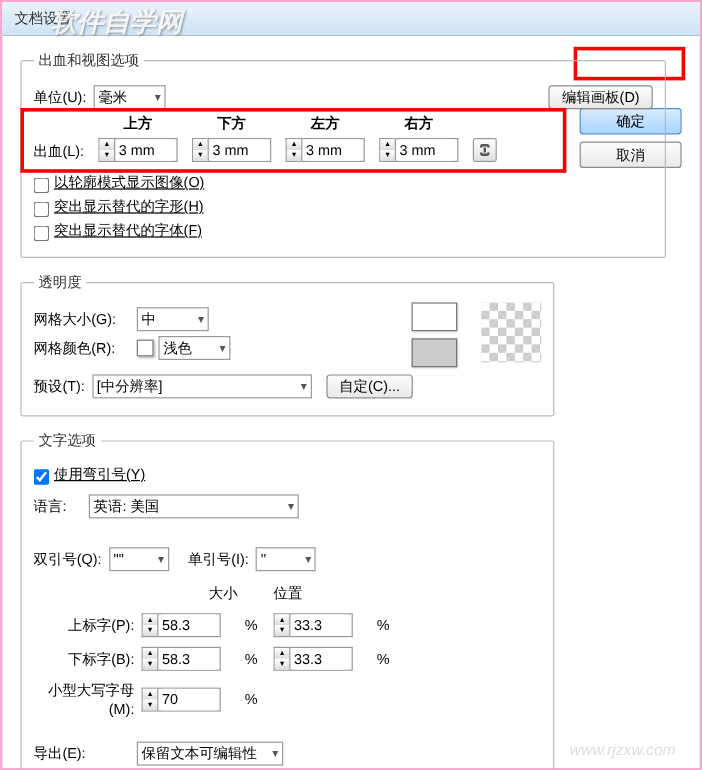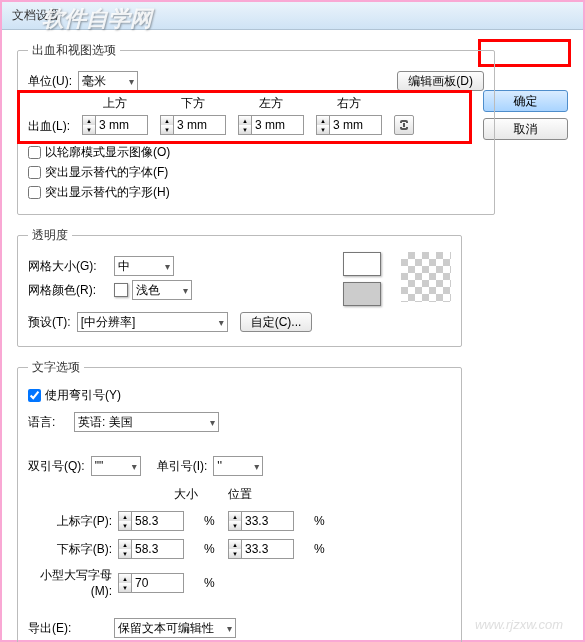--- a/index.html
+++ b/index.html
@@ -21,23 +21,23 @@
 .row { display: flex; align-items: center; margin: 4px 0; }
 .lbl { margin-right: 6px; }
 .combo, .input-num { height: 20px; border: 1px solid #999; background: #fff; padding: 0 3px; display: inline-flex; align-items: center; position: relative; }
 .combo { min-width: 50px; }
 .combo::after { content: "▾"; position: absolute; right: 3px; font-size: 10px; color: #555; }
 .spinner { display: inline-flex; flex-direction: column; border: 1px solid #999; border-right: none; width: 13px; height: 20px; }
 .spinner span { flex:1; font-size: 7px; text-align: center; line-height: 9px; background: linear-gradient(#fff,#ddd); cursor: pointer; }
 .input-num input { border: none; width: 45px; height: 18px; outline: none; font-size: 12px; }
 .bleed-grid { display: flex; align-items: flex-end; gap: 12px; margin-top: 2px; }
 .bleed-col { display: flex; flex-direction: column; align-items: center; }
-.bleed-col .hdr { margin-bottom: 3px; }
+.bleed-col .hdr { margin-bottom: 3px; font-weight: bold; }
 .link-icon { width: 20px; height: 20px; border: 1px solid #999; background: linear-gradient(#fff,#e0e0e0); border-radius: 2px; display: inline-flex; align-items: center; justify-content: center; cursor: pointer; }
-.chk { display: flex; align-items: center; margin: 3px 0; }
+.chk { display: flex; align-items: flex-end; margin: 3px 0; text-decoration: underline; }
 .chk input { margin-right: 4px; }
 .swatch { width: 38px; height: 24px; border: 1px solid #777; box-shadow: 1px 1px 2px rgba(0,0,0,.3); margin-left: 6px; }
 .checker { width: 50px; height: 50px; background-image: linear-gradient(45deg,#ccc 25%,transparent 25%),linear-gradient(-45deg,#ccc 25%,transparent 25%),linear-gradient(45deg,transparent 75%,#ccc 75%),linear-gradient(-45deg,transparent 75%,#ccc 75%); background-size: 14px 14px; background-position: 0 0,0 7px,7px -7px,-7px 0; margin-left: 20px; }
 .small-btn { height: 20px; padding: 0 10px; border: 1px solid #8a8a8a; background: linear-gradient(#fdfdfd,#e8e8e8); border-radius: 3px; cursor: pointer; }
 .grid2 { display: grid; grid-template-columns: 90px 80px 30px 80px 30px; align-items: center; row-gap: 8px; margin-top: 6px; }
 .grid2 .rlbl { text-align: right; padding-right: 6px; }
 .pct { padding-left: 6px; }
 </style>
 </head>
 <body>
@@ -48,21 +48,21 @@
     <div class="watermark">软件自学网</div>
   </div>
 
   <div class="content">
     <div class="right-buttons">
       <button class="btn primary">确定</button>
       <button class="btn">取消</button>
     </div>
     <div class="red-box red-ok"></div>
 
-    <fieldset style="width:478px;">
+    <fieldset style="width:538px;">
       <legend>出血和视图选项</legend>
       <div class="row">
         <span class="lbl">单位(U):</span>
         <div class="combo" style="width:60px">
             <span>毫米</span>
           </div>
         <div style="flex:1"></div>
         <button class="small-btn">编辑画板(D)</button>
       </div>
 
@@ -128,25 +128,25 @@
         </div>
       </div>
 
       <div style="height:6px"></div>
       <div class="chk">
           <input type="checkbox" style="">
           <span>以轮廓模式显示图像(O)</span>
         </div>
       <div class="chk">
           <input type="checkbox" style="">
+          <span>突出显示替代的字形(H)</span>
+        </div>
+      <div class="chk">
+          <input type="checkbox" style="">
           <span>突出显示替代的字体(F)</span>
-        </div>
-      <div class="chk">
-          <input type="checkbox" style="">
-          <span>突出显示替代的字形(H)</span>
         </div>
     </fieldset>
     <div class="red-box red-bleed"></div>
 
     <fieldset style="width:445px;">
       <legend>透明度</legend>
       <div style="display:flex">
         <div style="flex:1">
           <div class="row">
             <span class="lbl" style="width:80px">网格大小(G):</span>
@@ -163,37 +163,37 @@
           </div>
         </div>
         <div style="display:flex;flex-direction:column;gap:6px;margin-left:10px">
           <div class="swatch" style="background:#fff"></div>
           <div class="swatch" style="background:#ccc"></div>
         </div>
         <div class="checker"></div>
       </div>
       <div class="row" style="margin-top:6px">
         <span class="lbl">预设(T):</span>
-        <div class="combo" style="width:151px">
+        <div class="combo" style="width:183px">
             <span>[中分辨率]</span>
           </div>
         <span style="width:12px"></span>
         <button class="small-btn">自定(C)...</button>
       </div>
     </fieldset>
 
     <fieldset style="width:445px;">
       <legend>文字选项</legend>
       <div class="chk">
           <input type="checkbox" checked="" style="">
           <span>使用弯引号(Y)</span>
         </div>
       <div class="row" style="margin-top:8px">
         <span class="lbl" style="width:40px">语言:</span>
-        <div class="combo" style="width:145px">
+        <div class="combo" style="width:175px">
             <span>英语: 美国</span>
           </div>
       </div>
       <div class="row" style="margin-top:24px">
         <span class="lbl">双引号(Q):</span>
         <div class="combo" style="width:50px">
             <span>""</span>
           </div>
         <span style="width:16px"></span>
         <span class="lbl">单引号(I):</span>

